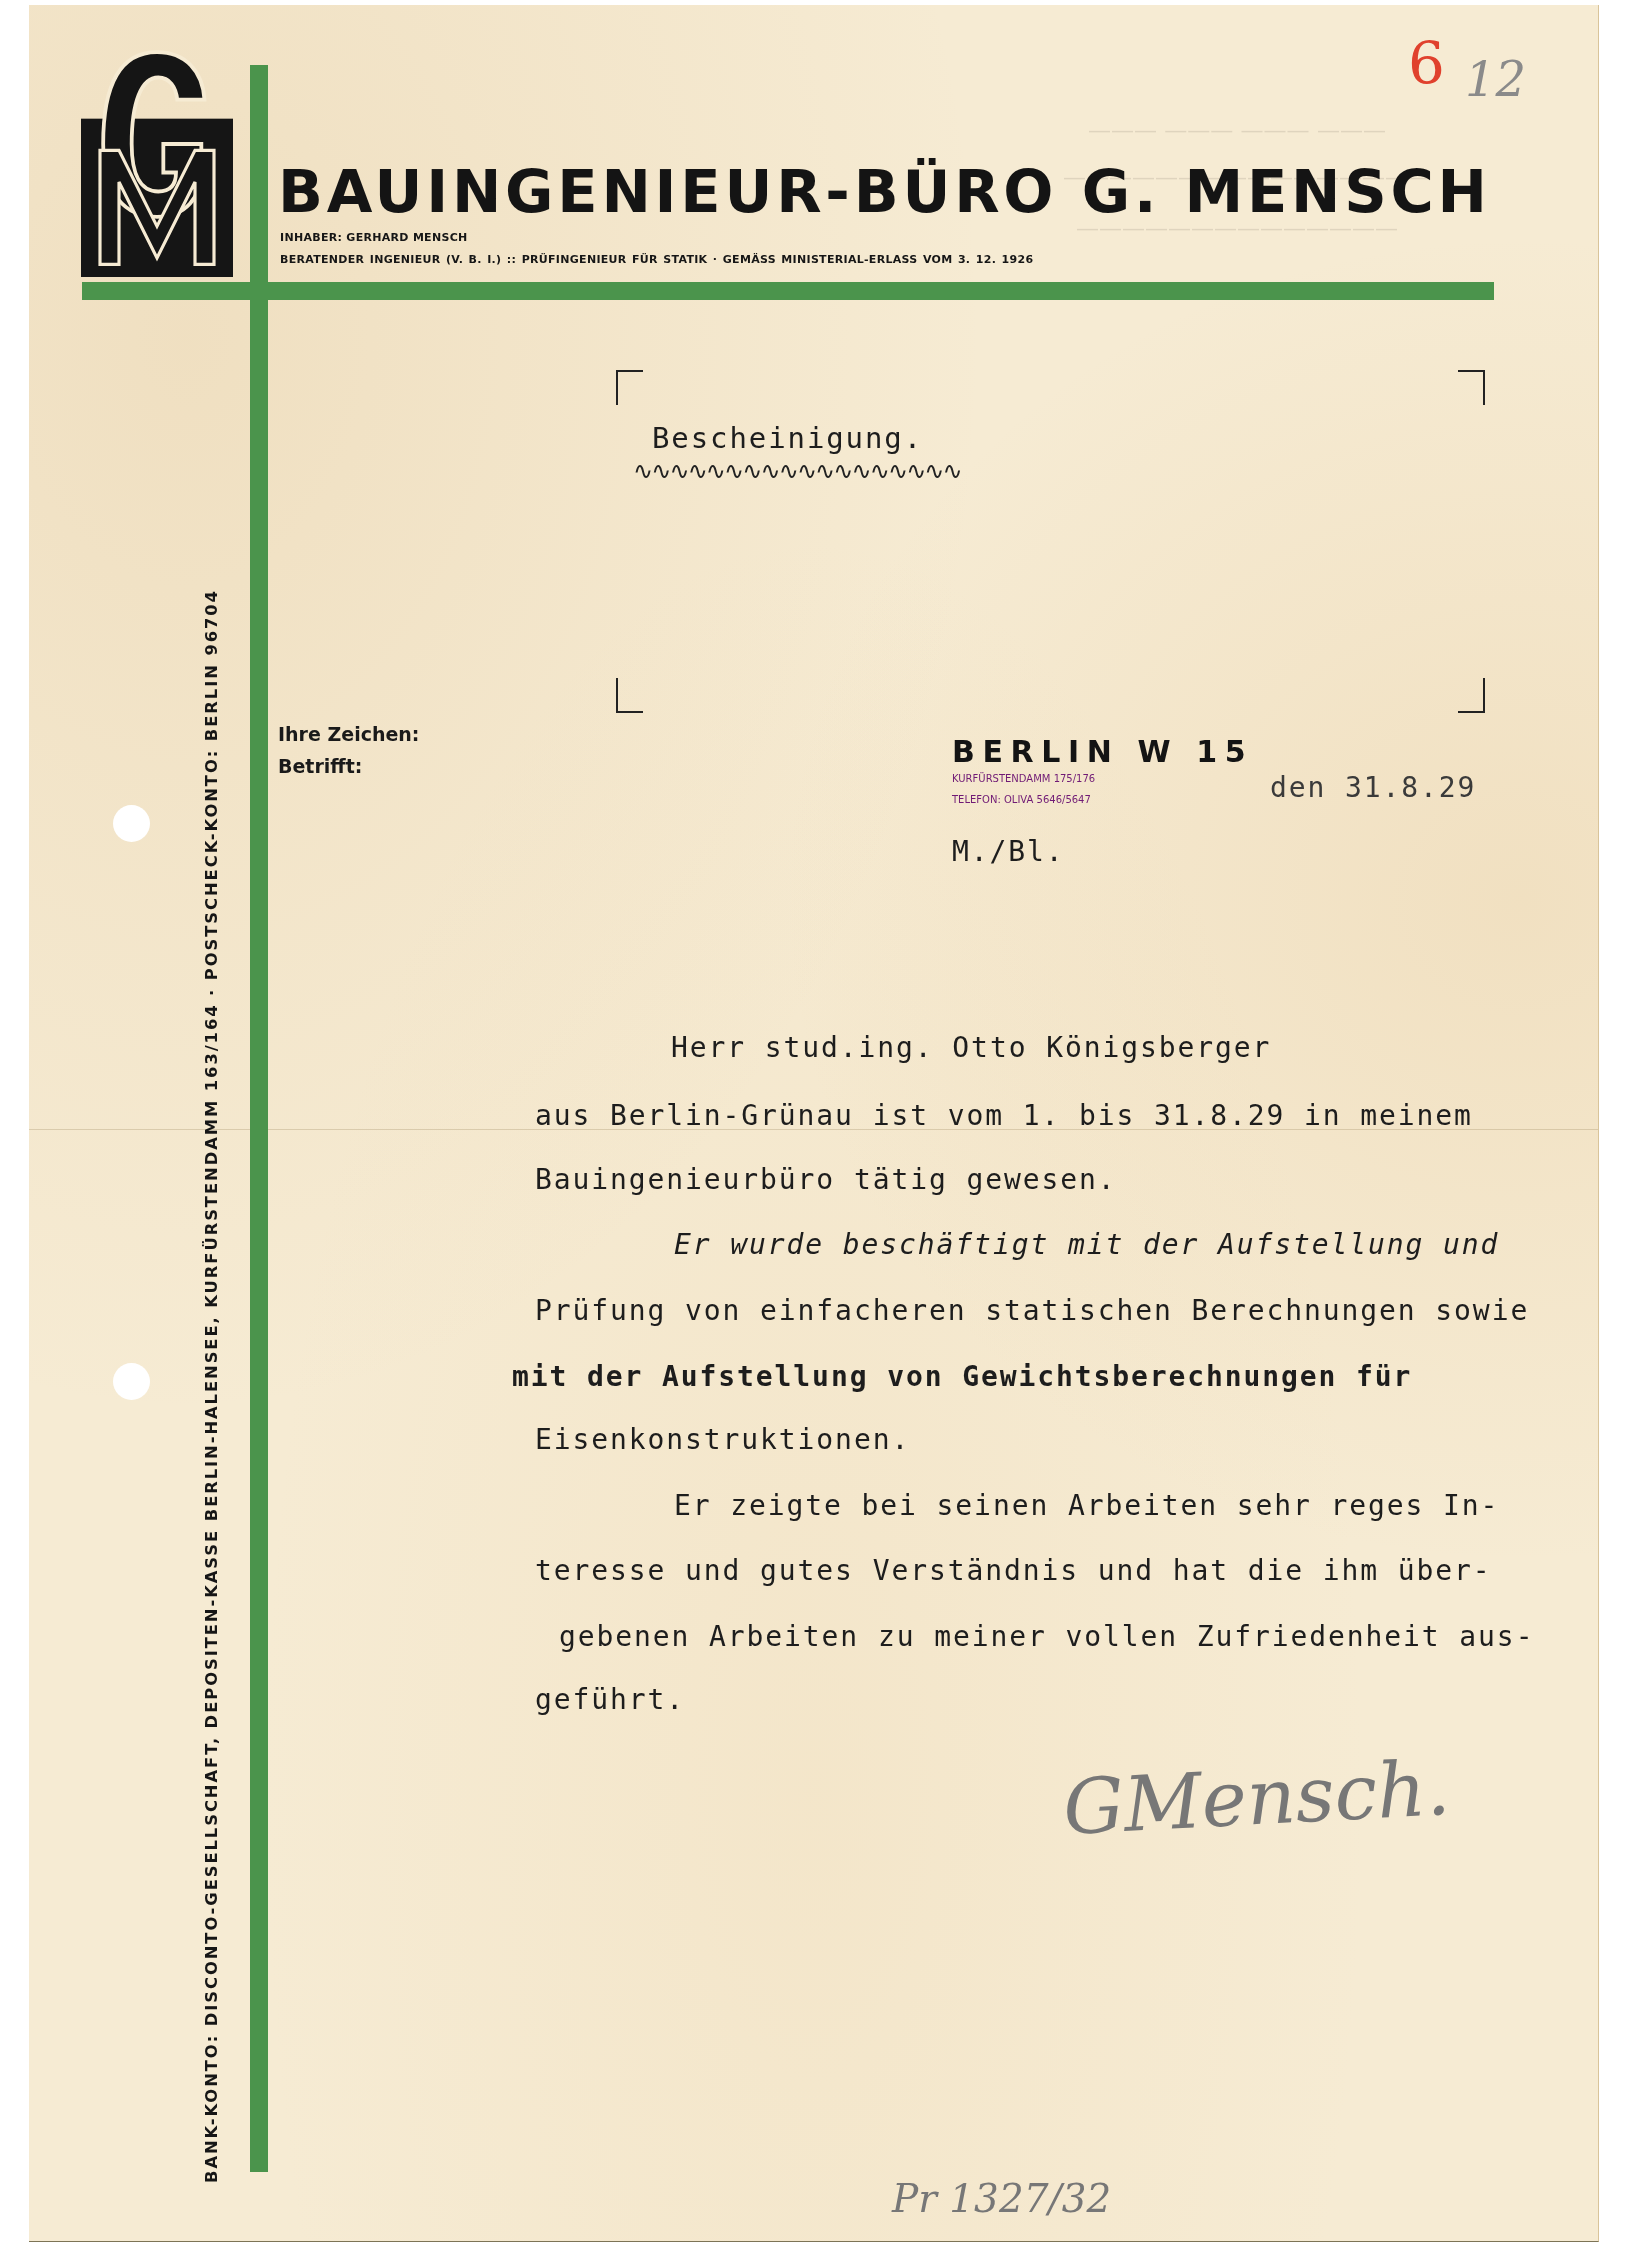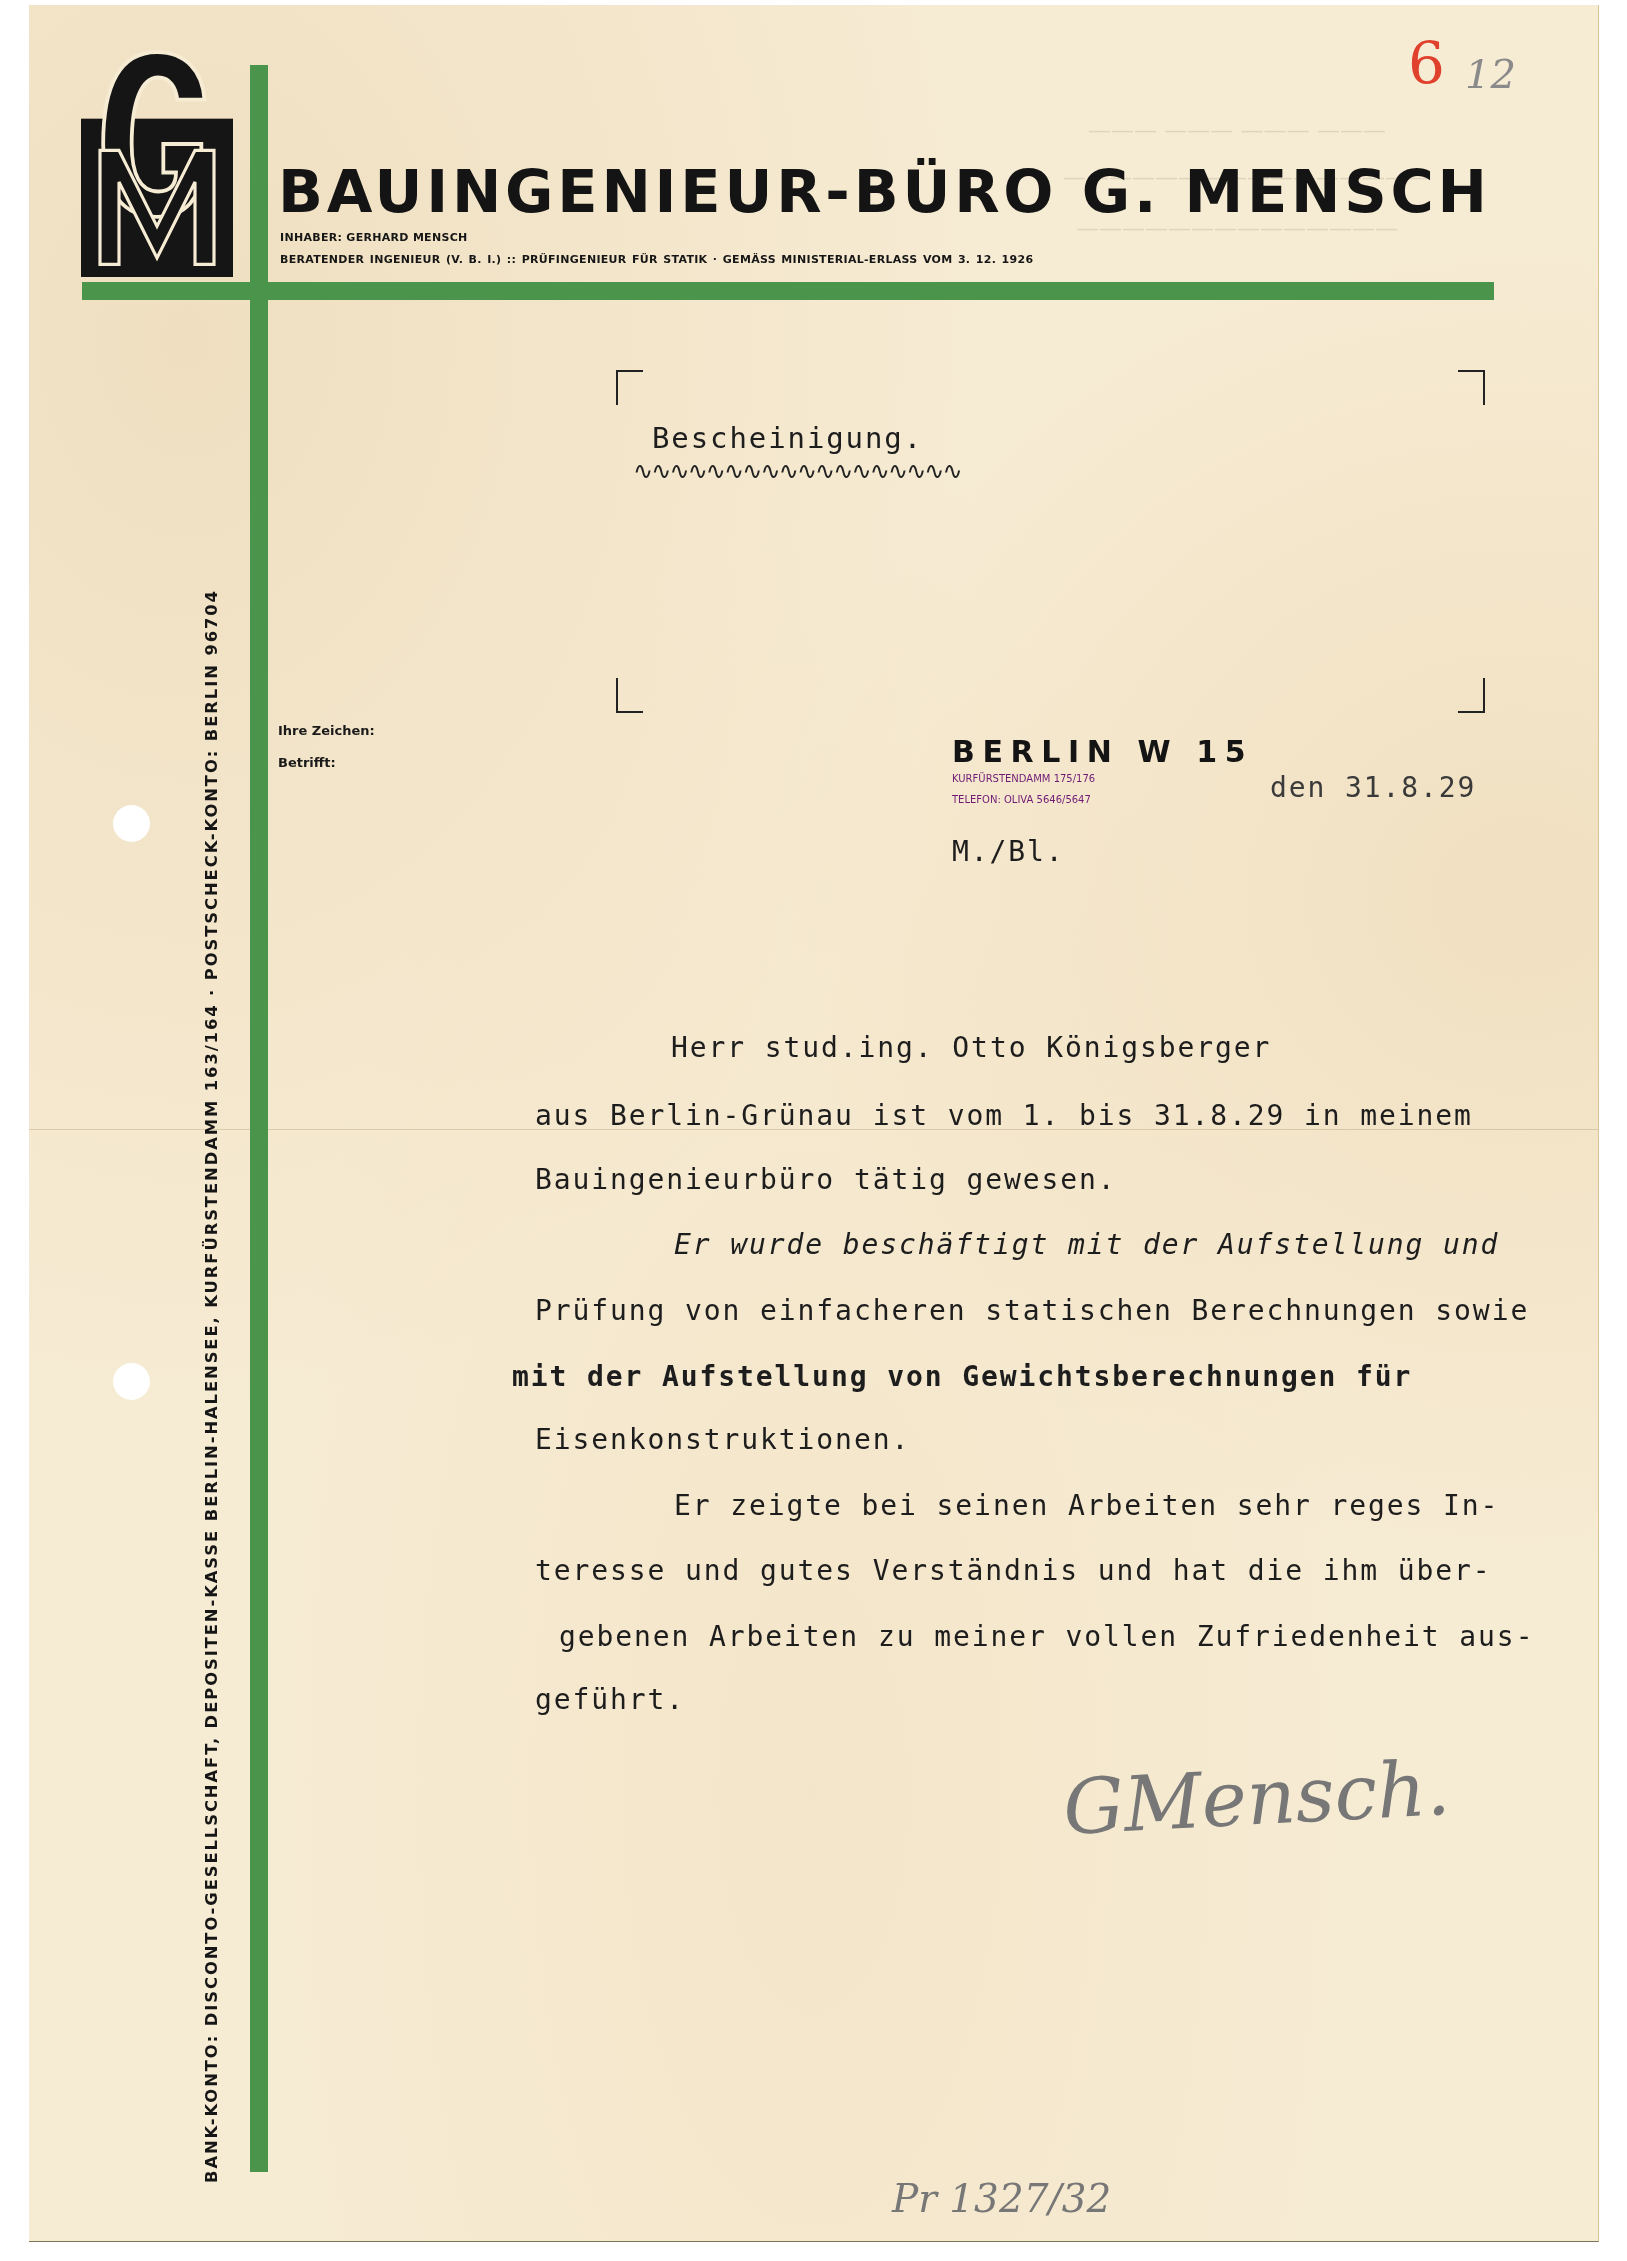--- a/index.html
+++ b/index.html
@@ -55,21 +55,21 @@
   .corner { position:absolute; border-color:#222; border-style:solid; width:25px; height:33px; }
   .tw {
     font-family:"DejaVu Sans Mono", "Liberation Mono", monospace; color:#1d1d1d;
     position:absolute; white-space:nowrap; font-size:28px; letter-spacing:1.9px;
   }
   .tilde {
     position:absolute; left:633px; top:457px; font-size:24px; color:#222;
     font-family:"DejaVu Sans Mono", monospace; letter-spacing:-1.9px;
   }
   .label-small {
-    position:absolute; left:278px; font-size:13px; font-weight:bold; color:#1a1a1a;
+    position:absolute; left:278px; font-size:19px; font-weight:bold; color:#1a1a1a;
     font-family:"DejaVu Sans", sans-serif;
   }
   .city {
     position:absolute; left:952px; top:734px; font-size:30px; font-weight:bold;
     letter-spacing:7.6px; color:#141414; font-family:"DejaVu Sans", sans-serif;
   }
   .addr {
     position:absolute; left:952px; font-size:10px; font-weight:normal; color:#701a75;
     font-family:"DejaVu Sans", sans-serif; white-space:nowrap;
   }
@@ -136,15 +136,15 @@
 <div class="tw" style="left:512px; top:1360px;font-weight:bold;">mit der Aufstellung von Gewichtsberechnungen für</div>
 <div class="tw" style="left:535px; top:1423px;">Eisenkonstruktionen.</div>
 <div class="tw" style="left:674px; top:1489px;">Er zeigte bei seinen Arbeiten sehr reges In-</div>
 <div class="tw" style="left:535px; top:1554px;">teresse und gutes Verständnis und hat die ihm über-</div>
 <div class="tw" style="left:559px; top:1620px;">gebenen Arbeiten zu meiner vollen Zufriedenheit aus-</div>
 <div class="tw" style="left:535px; top:1683px;">geführt.</div>
 
 <div class="pencil" style="left:1063px; top:1753px; font-size:76px; color:#777; transform:rotate(-3deg);">GMensch.</div>
 
 <div class="pencil" style="left:1408px; top:28.5px; font-size:58px; color:#e0412d; font-style:normal;">6</div>
-<div class="pencil" style="left:1465px; top:51px; font-size:40px; color:#8a8a8a;">12</div>
+<div class="pencil" style="left:1465px; top:51px; font-size:48px; color:#8a8a8a;">12</div>
 <div class="pencil" style="left:892px; top:2176px; font-size:39px; color:#777;">Pr 1327/32</div>
 
 
 </body></html>

